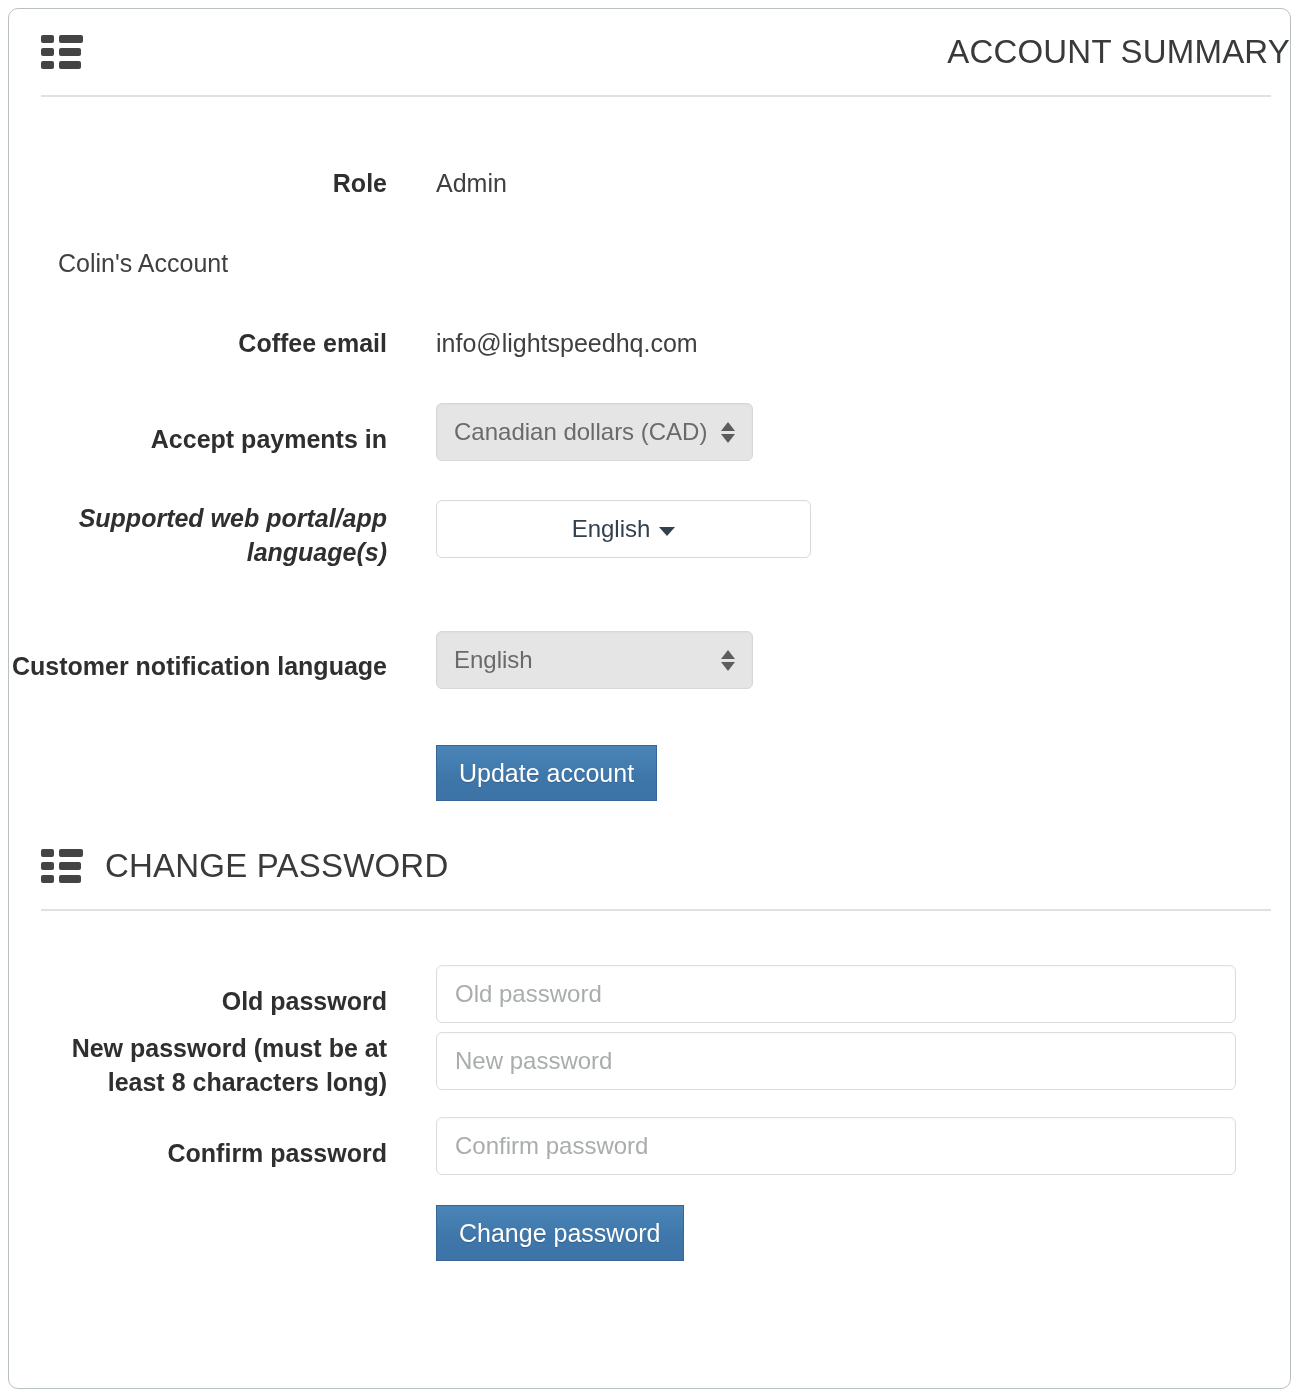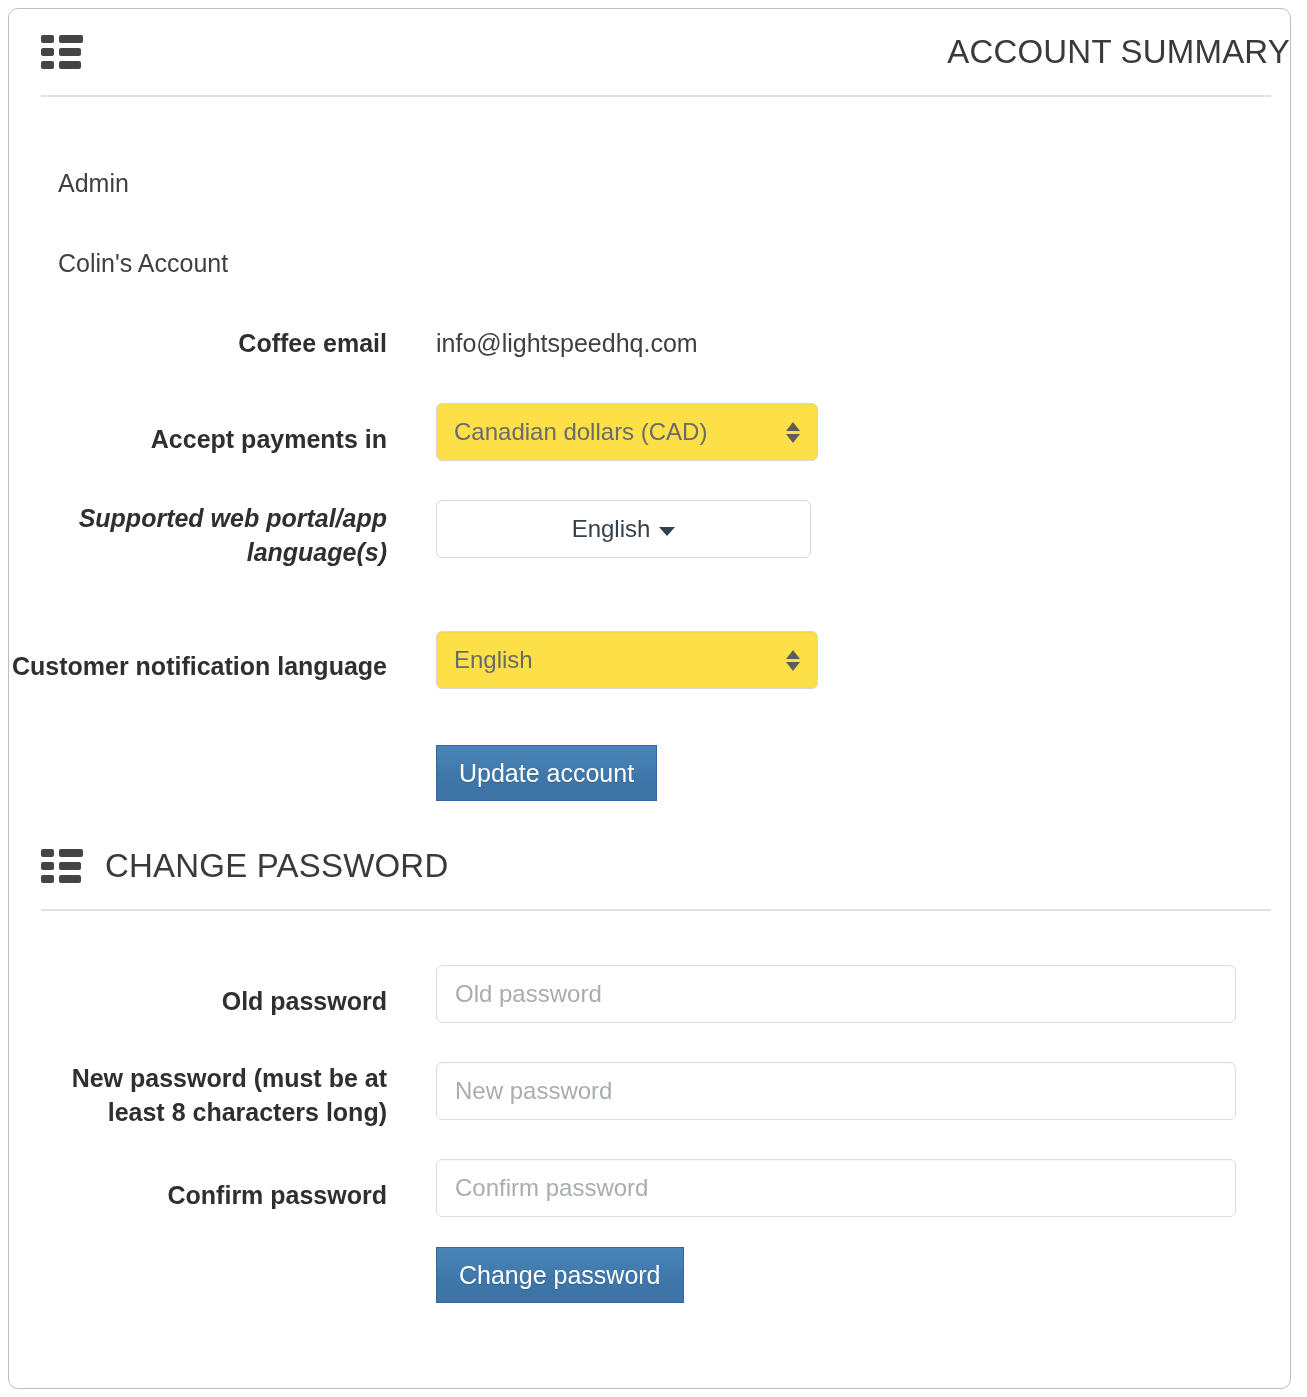--- a/index.html
+++ b/index.html
@@ -106,25 +106,25 @@
     line-height: 1.36;
   }
 
   
   .row-text { height: 80px; align-items: center; }
   .row-text .label { line-height: 1; }
 
   
   .select-box {
     position: relative;
-    width: 382px;
+    width: 317px;
     height: 58px;
     border: 1px solid #d6d8d8;
     border-radius: 6px;
-    background: #fde047;
+    background: #e5e5e5;
     box-sizing: border-box;
     display: flex;
     align-items: center;
     padding-left: 17px;
     font-size: 24px;
     color: #6a6a6a;
     box-shadow: inset 0 1px 2px rgba(0,0,0,0.03);
   }
   .select-box .spinner {
     position: absolute;
@@ -231,20 +231,21 @@
           <span class="bar"></span>
         </span>
     </span>
     <span class="section-title">ACCOUNT SUMMARY</span>
   </div>
   <div class="divider"></div>
 
   <div class="form" style="padding-top:46px;">
 
     <div class="form-row row-text">
+      <div class="label">Role</div>
       <div class="control">
         <div class="static-value">Admin</div>
       </div>
     </div>
 
     <div class="form-row row-text">
       <div class="control">
         <div class="static-value">Colin's Account</div>
       </div>
     </div>
@@ -321,28 +322,28 @@
 
   <div class="form" style="padding-top:54px;">
 
     <div class="form-row">
       <div class="label" style="padding-top:14px;">Old password</div>
       <div class="control">
         <input class="text-input" type="password" placeholder="Old password" style="">
       </div>
     </div>
 
-    <div class="form-row" style="margin-top:30px;">
+    <div class="form-row" style="">
       <div class="label" style="padding-top:8px;">New password (must be at least 8 characters long)</div>
       <div class="control">
         <input class="text-input" type="password" placeholder="New password" style="">
       </div>
     </div>
 
-    <div class="form-row" style="margin-top:30px;">
+    <div class="form-row" style="margin-top:18px;">
       <div class="label" style="padding-top:14px;">Confirm password</div>
       <div class="control">
         <input class="text-input" type="password" placeholder="Confirm password" style="">
       </div>
     </div>
 
     <div class="form-row" style="margin-top:30px;">
       <div class="label"></div>
       <div class="control">
         <button class="btn-primary">Change password</button>

